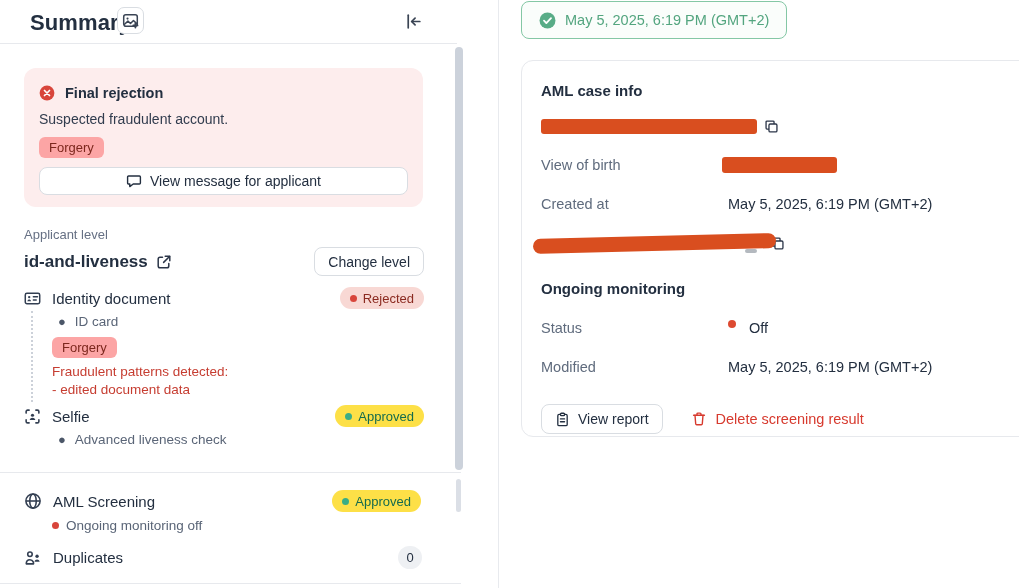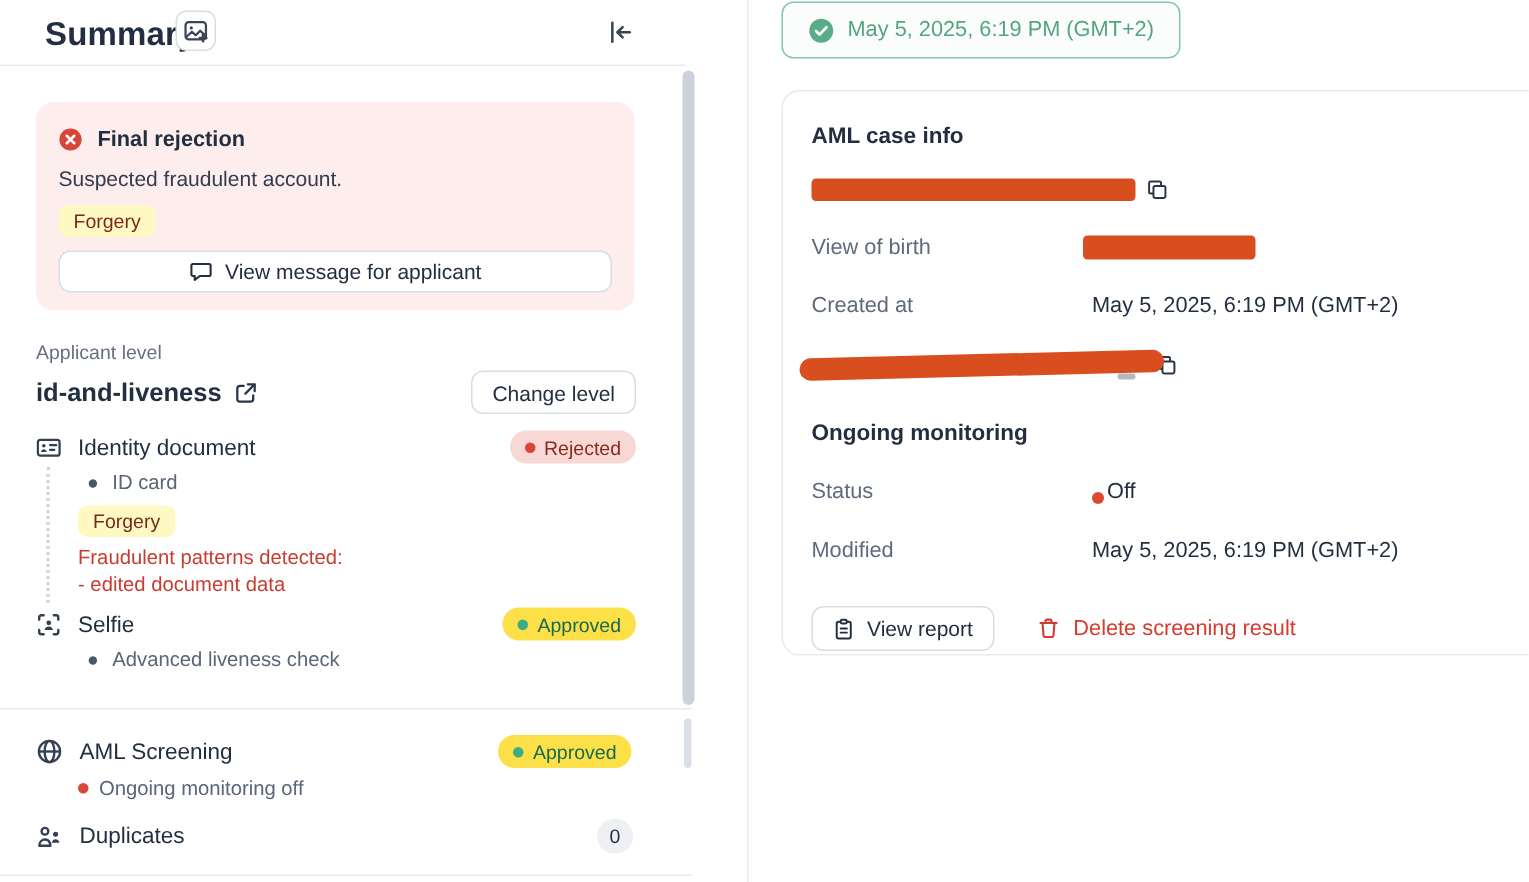--- a/index.html
+++ b/index.html
@@ -16,21 +16,21 @@
   .s-header { position:absolute; left:0; top:0; width:457px; height:44px; border-bottom:1px solid #e7e9ed; }
   .s-title { position:absolute; left:30px; top:10px; font-size:22px; font-weight:700; letter-spacing:.1px; }
   .icon-btn { position:absolute; left:117px; top:7px; width:27px; height:27px; border:1px solid #d9dde2; border-radius:7px;
     background:#fff; display:flex; align-items:center; justify-content:center; cursor:pointer; }
   .collapse-btn { position:absolute; left:401px; top:9px; width:24px; height:24px; display:flex; align-items:center; justify-content:center; cursor:pointer; background:none; border:none; }
 
   .alert { position:absolute; left:24px; top:68px; width:399px; height:139px; background:#fdeded; border-radius:12px; padding:17px 15px 10px 15px; }
   .alert-head { display:flex; align-items:center; gap:10px; }
   .alert-title { font-size:14.5px; font-weight:700; }
   .alert-body { margin-top:10px; font-size:14px; color:#313c4e; }
-  .chip { display:inline-block; margin-top:10px; background:#fef9c3; color:#7c271d; font-size:13px;
+  .chip { display:inline-block; margin-top:10px; background:#fca5a5; color:#7c271d; font-size:13px;
     padding:3px 10px; border-radius:6px; line-height:15px; }
   .alert-btn { margin-top:9px; width:369px; height:28px; background:#fff; border:1px solid #d9dde2; border-radius:8px;
     font-size:14px; color:#232f40; display:flex; align-items:center; justify-content:center; gap:8px; cursor:pointer;
     font-family:inherit; }
 
   .appl-label { position:absolute; left:24px; top:227px; font-size:13px; color:#667084; }
   .level-row { position:absolute; left:24px; top:247px; width:400px; display:flex; align-items:center; }
   .level-name { font-size:17px; font-weight:700; display:flex; align-items:center; gap:8px; }
   .btn { background:#fff; border:1px solid #d9dde2; border-radius:8px; font-size:14px; color:#232f40;
     padding:0 13px; height:29px; display:inline-flex; align-items:center; gap:8px; cursor:pointer; font-family:inherit; }
@@ -72,21 +72,21 @@
   .redact { background:#d94e1f; border-radius:3px; }
   .redact.search { width:216px; height:15px; }
   .redact.dob { width:115px; height:16px; }
   .case-wrap { position:relative; height:20px; display:flex; align-items:center; }
   .redact.case { width:243px; height:15px; border-radius:8px; transform:rotate(-1.4deg); position:relative; z-index:2; }
   .peek { position:absolute; z-index:1; background:#44506066; height:4px; border-radius:2px; bottom:0; }
   .peek.l { left:4px; width:16px; }
   .peek.r { left:212px; width:12px; }
   .copy-btn { background:none; border:none; cursor:pointer; display:inline-flex; align-items:center; padding:0; margin-left:7px; }
   .case-wrap .copy-btn { margin-left:-6px; position:relative; z-index:0; }
-  .status-off { display:flex; align-items:flex-end; gap:2px; font-size:14.5px; color:#232f40; }
+  .status-off { display:flex; align-items:flex-start; gap:13px; font-size:14.5px; color:#232f40; }
   .status-dot { width:8px; height:8px; border-radius:50%; background:#dd4a31; }
   .card-actions { display:flex; align-items:center; gap:28px; margin-top:27px; }
   .link-danger { background:none; border:none; color:#d73a2e; font-size:14.5px; display:inline-flex; align-items:center; gap:9px;
     cursor:pointer; font-family:inherit; }
   svg { display:block; }
 </style>
 </head>
 <body>
 
 <div id="stage">

